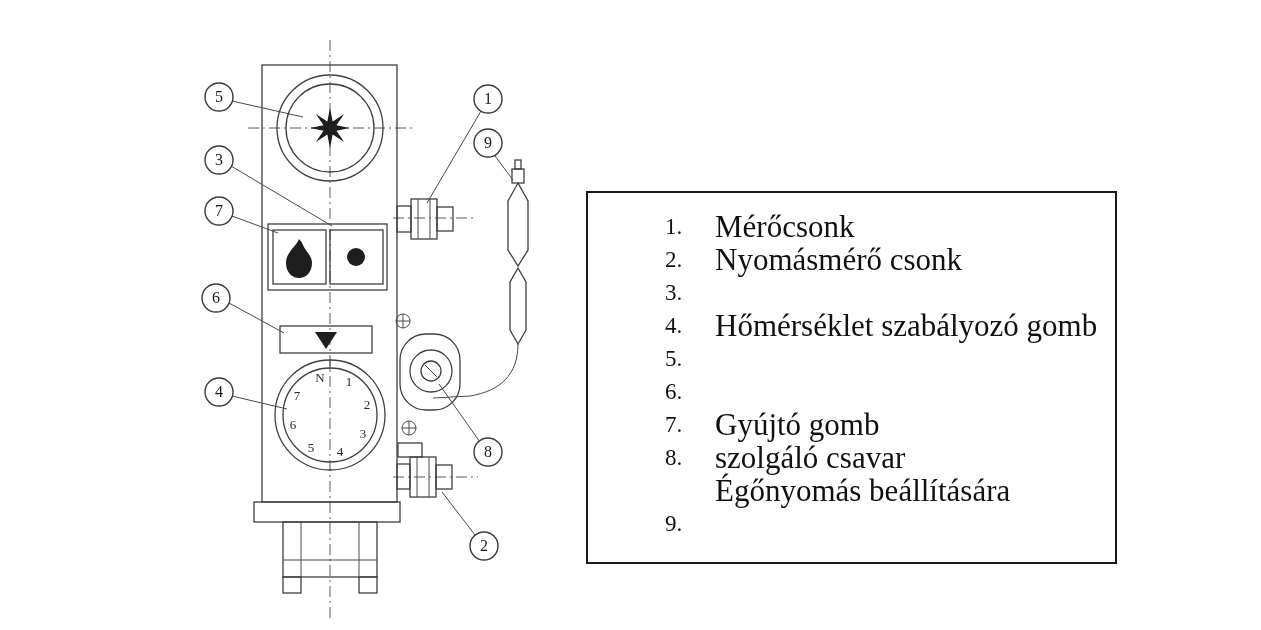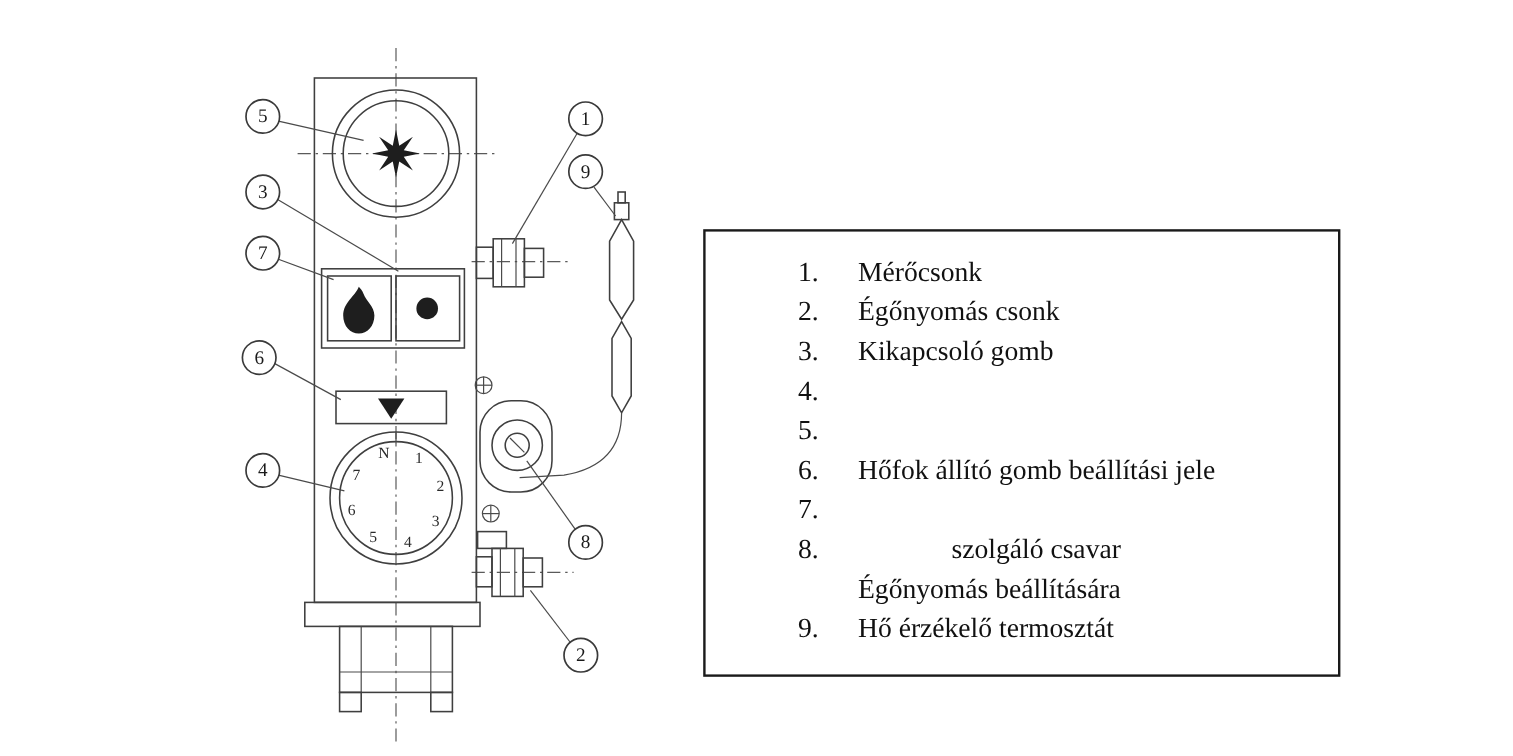--- a/index.html
+++ b/index.html
@@ -17,21 +17,21 @@
   text.callout-t{font:16px "Liberation Serif", serif;fill:#1a1a1a;text-anchor:middle;}
   text.dial-t{font:13px "Liberation Serif", serif;fill:#2a2a2a;text-anchor:middle;}
   
   .legend{
     position:absolute;left:586px;top:191px;width:531px;height:373px;
     border:2px solid #1a1a1a;background:#fff;box-sizing:border-box;
     padding:17px 10px 0 77px;
   }
   .lrow{display:flex;align-items:flex-start;}
   .lnum{width:50px;flex:0 0 50px;font-size:23px;line-height:33px;}
-  .ltext{font-size:23px;line-height:33px;text-align:right;}
+  .ltext{font-size:31px;line-height:33px;}
 </style>
 </head>
 <body>
 
 <svg id="diagram" width="1261" height="630" viewBox="0 0 1261 630">
 
   <g>
     <line class="cl" x1="330" y1="40" x2="330" y2="618"></line>
     <line class="cl" x1="248" y1="128" x2="412" y2="128"></line>
     <line class="cl" x1="393" y1="218" x2="473" y2="218"></line>
@@ -170,43 +170,42 @@
   </g>
 </svg>
 
 <div class="legend">
   <div class="lrow">
     <span class="lnum">1.</span>
     <span class="ltext">Mérőcsonk</span>
   </div>
   <div class="lrow">
     <span class="lnum">2.</span>
-    <span class="ltext">Égőnyomás csonk</span>
+    <span class="ltext">Nyomásmérő csonk</span>
   </div>
   <div class="lrow">
     <span class="lnum">3.</span>
-    <span class="ltext">Kikapcsoló gomb</span>
   </div>
   <div class="lrow">
     <span class="lnum">4.</span>
+    <span class="ltext">Hőmérséklet szabályozó gomb</span>
   </div>
   <div class="lrow">
     <span class="lnum">5.</span>
   </div>
   <div class="lrow">
     <span class="lnum">6.</span>
-    <span class="ltext">Hőfok állító gomb beállítási jele</span>
   </div>
   <div class="lrow">
     <span class="lnum">7.</span>
+    <span class="ltext">Gyújtó gomb</span>
   </div>
   <div class="lrow">
     <span class="lnum">8.</span>
     <span class="ltext">
       <div>szolgáló csavar</div>
       <div>Égőnyomás beállítására</div>
     </span>
   </div>
   <div class="lrow">
     <span class="lnum">9.</span>
-    <span class="ltext">Hő érzékelő termosztát</span>
   </div>
 </div>
 
 </body></html>

